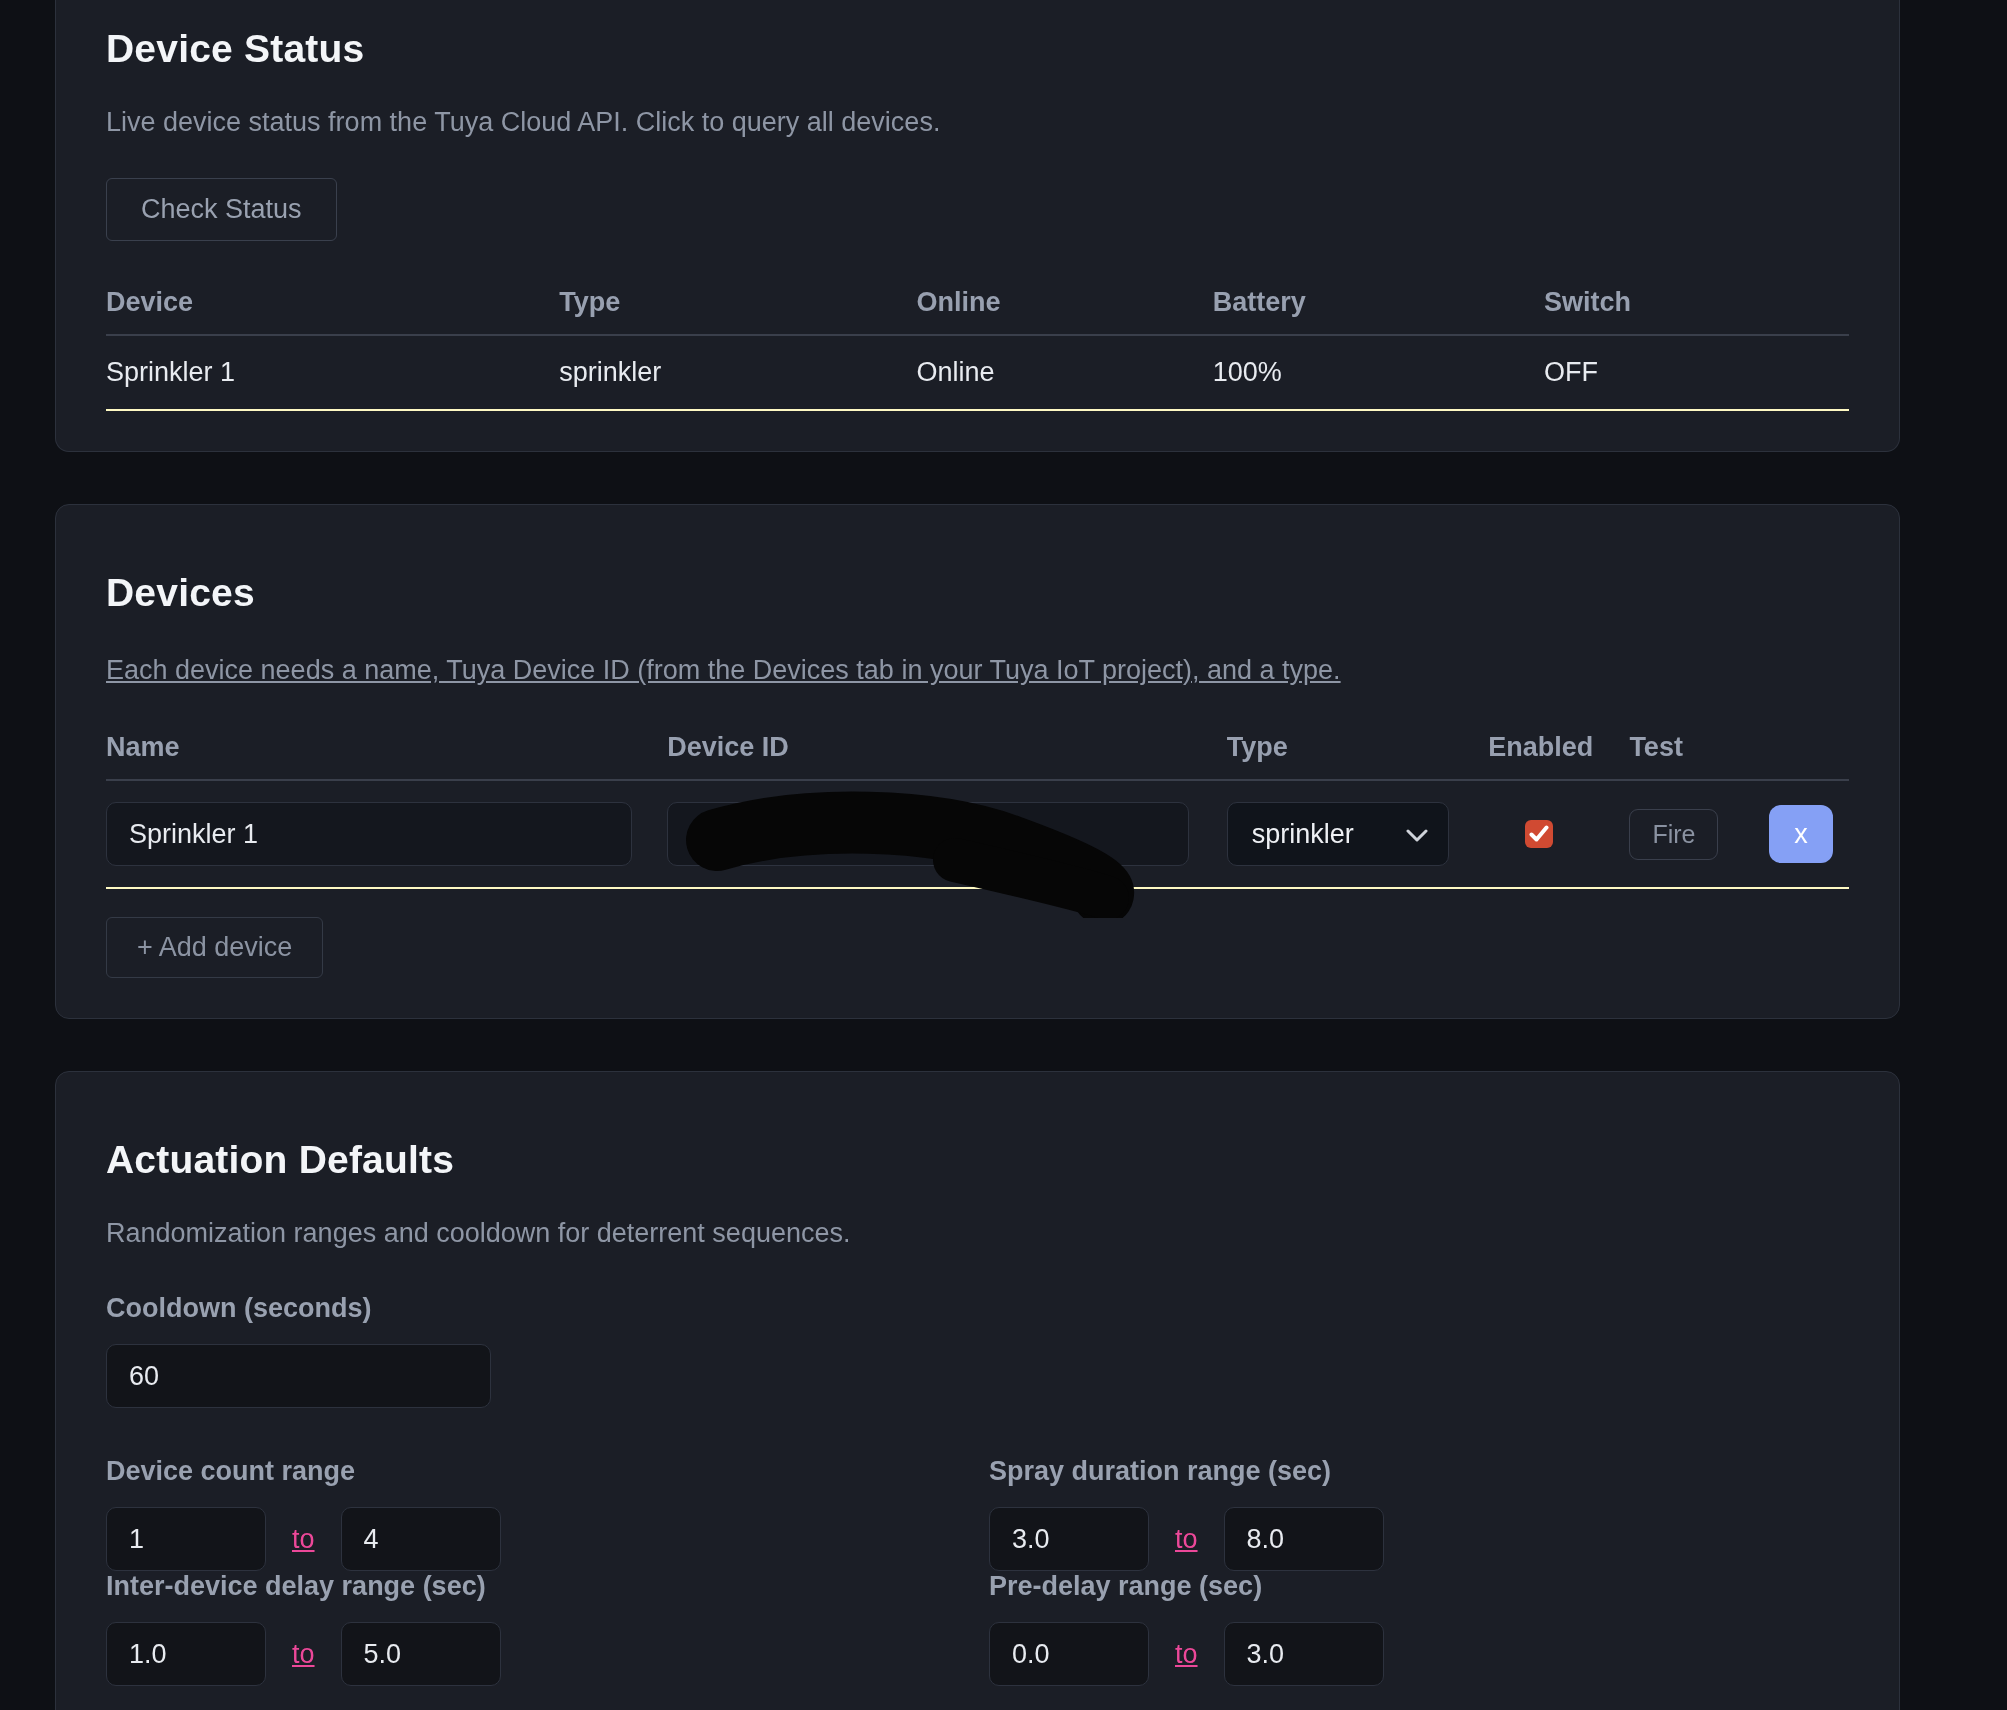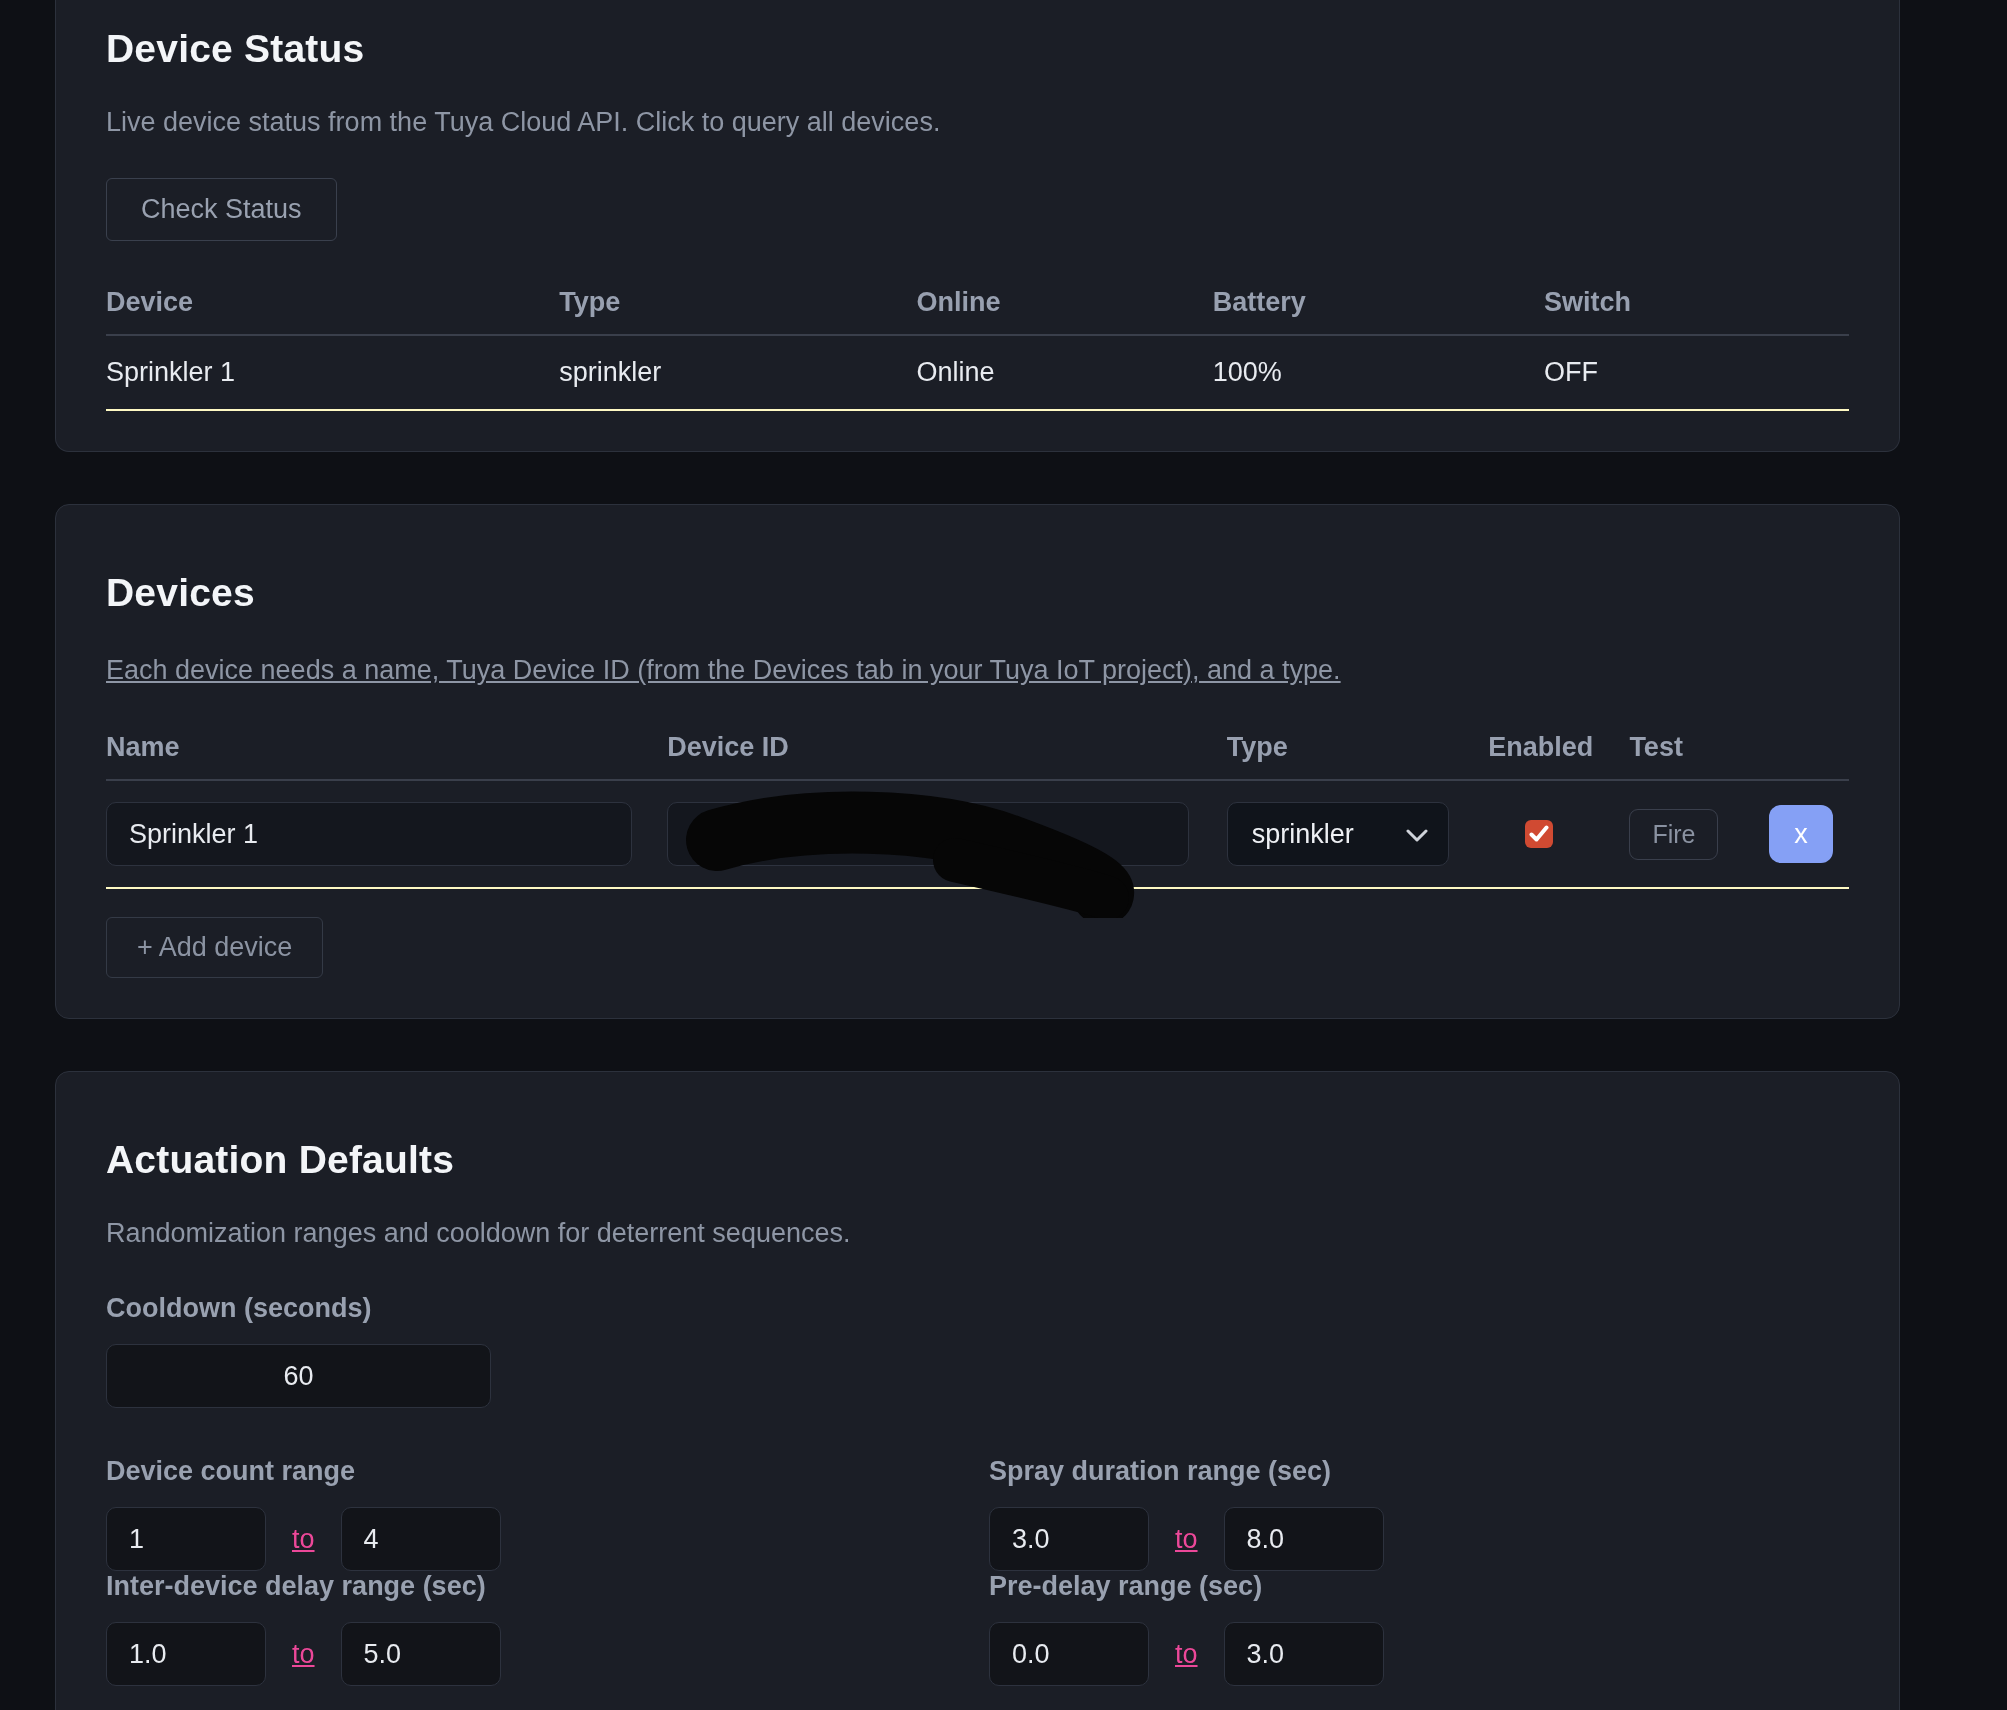--- a/index.html
+++ b/index.html
@@ -114,21 +114,21 @@
     cursor:pointer;
     float:right; margin-right:16px;
   }
   .add-btn { margin-top:28px; padding:14px 30px; border-color:#343a46; color:#8b93a2; }
 
   
   .field-label {
     font-size:27px; font-weight:600; color:#99a1b0;
     margin:0 0 20px 0;
   }
-  .cooldown-input { width:385px; margin-bottom:48px; background:#121419;text-align:center; }
+  .cooldown-input { width:385px; margin-bottom:48px; background:#121419; }
   .ranges-grid {
     display:grid;
     grid-template-columns:883px 1fr;
   }
   .range-row { display:flex; align-items:center; }
   .range-input { width:160px; background:#121419; }
   .to-word { font-size:27px; color:#ec4899; margin:0 26px;text-decoration:underline; }
   .card.actuation { padding-bottom:66px; }
   .devices-card-table td { padding:18px 0; }
 </style>

